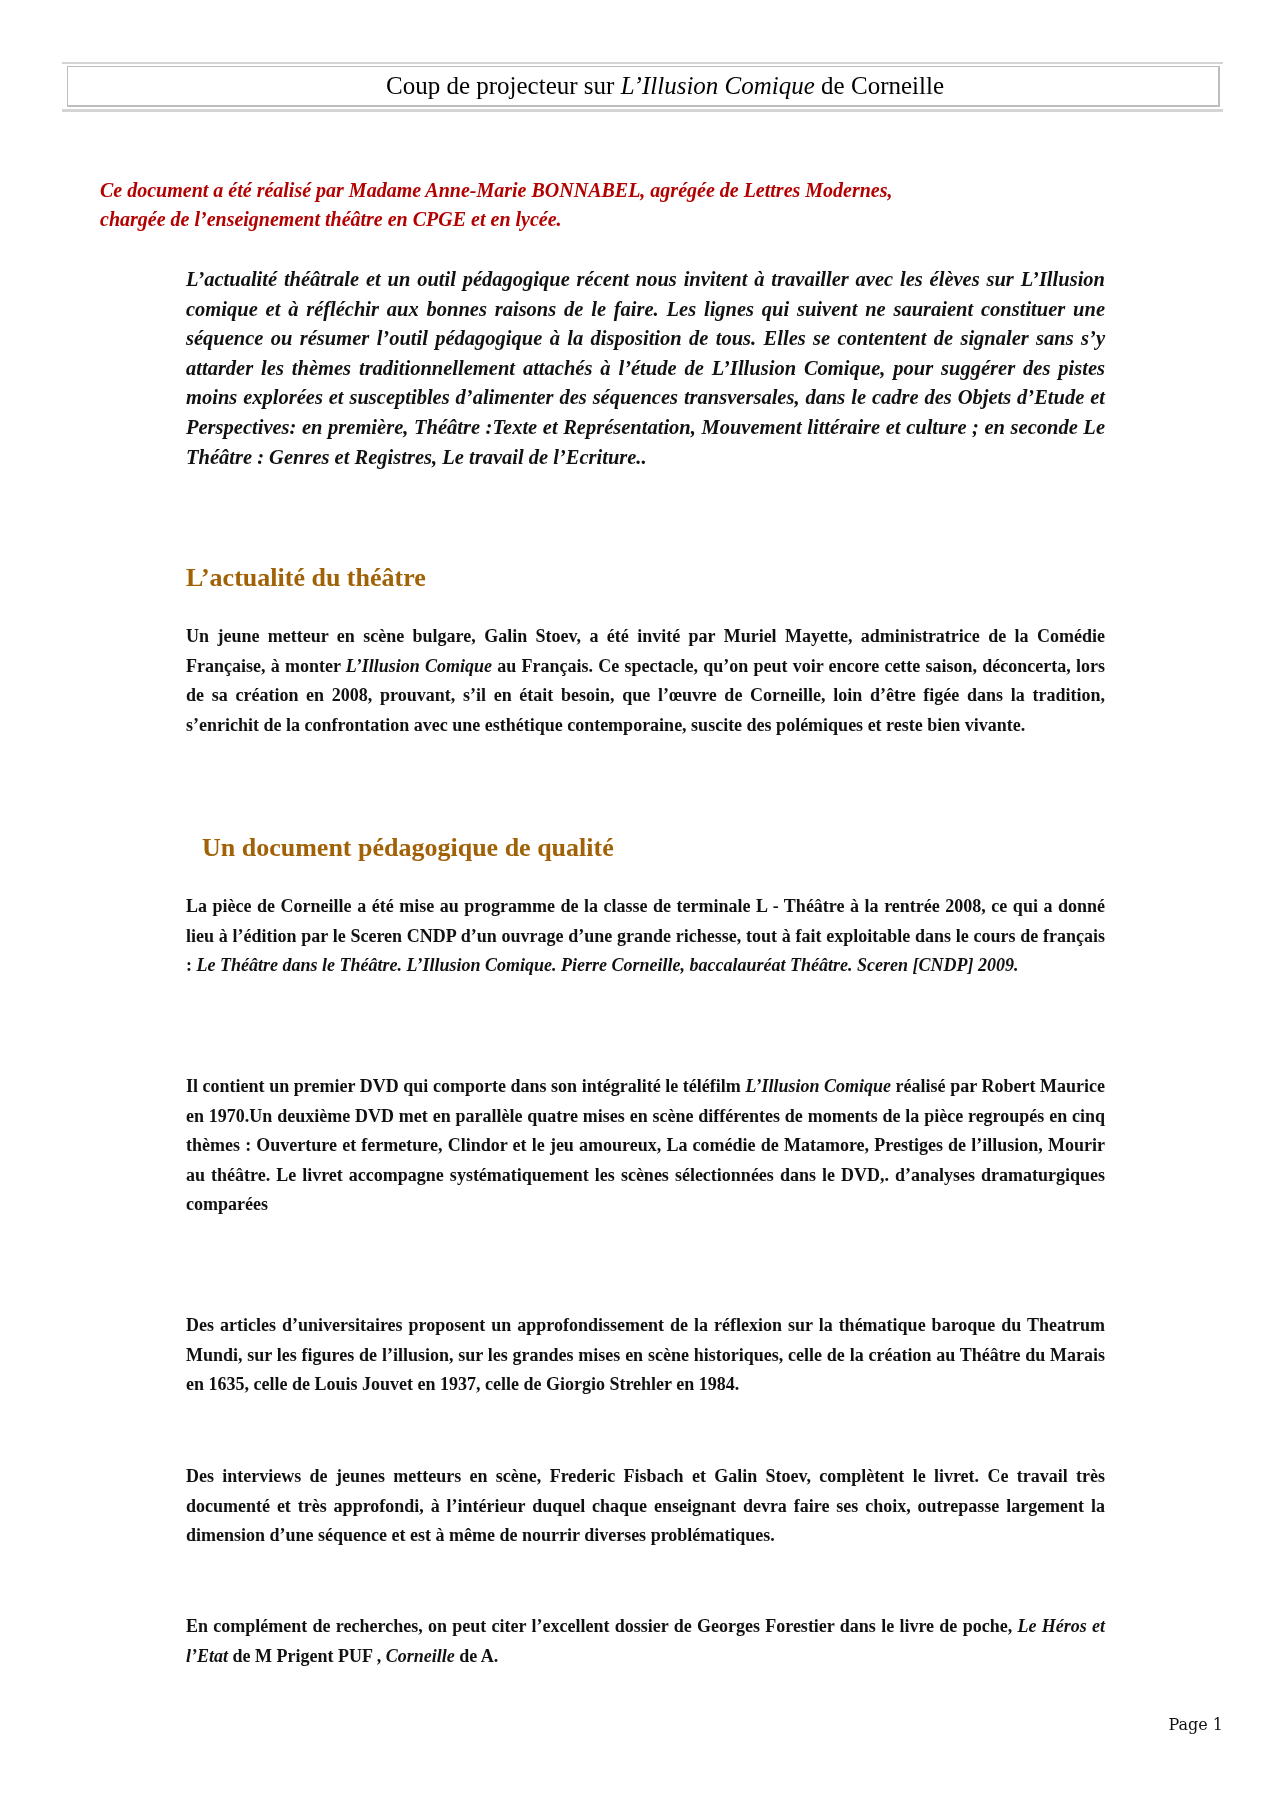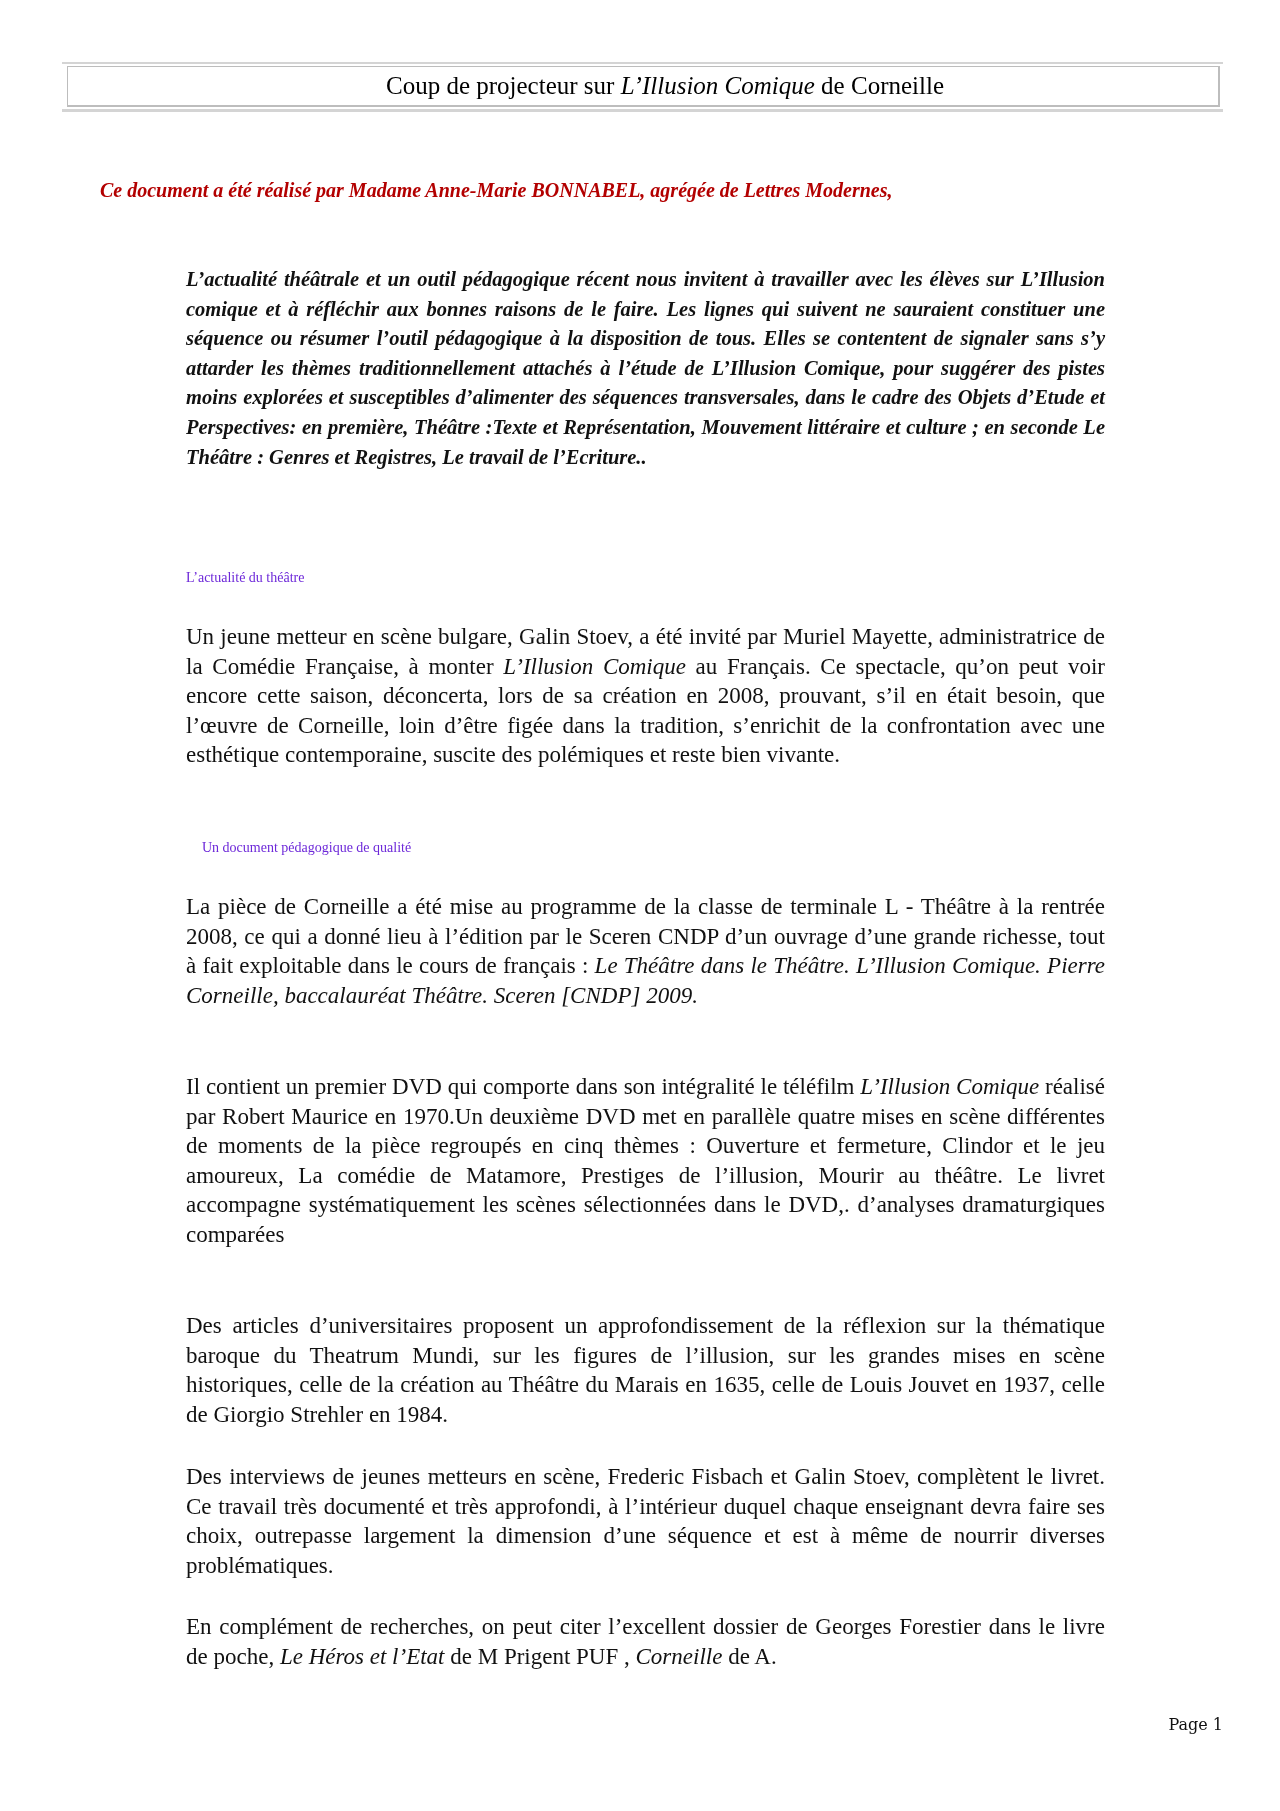--- a/index.html
+++ b/index.html
@@ -74,28 +74,28 @@
     }
     .intro {
       top: 265px;
       font-weight: bold;
       font-style: italic;
       font-size: 20.5px;
       line-height: 29.6px;
       text-align: justify;
     }
     .heading {
-      font-weight: normal;
-      color: #6d28d9;
-      font-size: 14px;
+      font-weight: bold;
+      color: #a16207;
+      font-size: 26px;
       line-height: 29px;
     }
     .para {
-      font-weight: normal;
-      font-size: 23px;
+      font-weight: bold;
+      font-size: 18px;
       line-height: 29.6px;
       text-align: justify;
     }
     .para i, .intro i { font-style: italic; }
 
     .h1 { top: 563px; }
     .p1 { top: 622px; }
     .h2 { top: 833px; margin-left: 16px; }
     .p2 { top: 892px; }
     .p3 { top: 1072px; }
@@ -117,20 +117,21 @@
 
 <div class="page">
 
   <div class="title-frame"></div>
   <div class="title-box">
     <span>Coup de projecteur sur </span>&nbsp;<i>L’Illusion Comique</i>&nbsp;<span> de Corneille</span>
   </div>
 
   <div class="credit">
     <div>Ce document a été réalisé par Madame Anne-Marie BONNABEL, agrégée de Lettres Modernes,</div>
+    <div>chargée de l’enseignement théâtre en CPGE et en lycée.</div>
   </div>
 
   <div class="col intro">L’actualité théâtrale et un outil pédagogique récent nous invitent à travailler avec les élèves sur L’Illusion comique et à réfléchir aux bonnes raisons de le faire. Les lignes qui suivent ne sauraient constituer une séquence ou résumer l’outil pédagogique à la disposition de tous. Elles se contentent de signaler sans s’y attarder les thèmes traditionnellement attachés à l’étude de L’Illusion Comique, pour suggérer des pistes moins explorées et susceptibles d’alimenter des séquences transversales, dans le cadre des Objets d’Etude et Perspectives: en première, Théâtre :Texte et Représentation, Mouvement littéraire et culture ; en seconde Le Théâtre : Genres et Registres, Le travail de l’Ecriture..</div>
 
   <div class="col heading h1">L’actualité du théâtre</div>
   <div class="col para p1">
     <span>Un jeune metteur en scène bulgare, Galin Stoev, a été invité par Muriel Mayette, administratrice de la Comédie Française, à monter </span><i>L’Illusion Comique</i><span> au Français. Ce spectacle, qu’on peut voir encore cette saison, déconcerta, lors de sa création en 2008, prouvant, s’il en était besoin, que l’œuvre de Corneille, loin d’être figée dans la tradition, s’enrichit de la confrontation avec une esthétique contemporaine, suscite des polémiques et reste bien vivante.</span>
   </div>
 
   <div class="col heading h2">Un document pédagogique de qualité</div>

